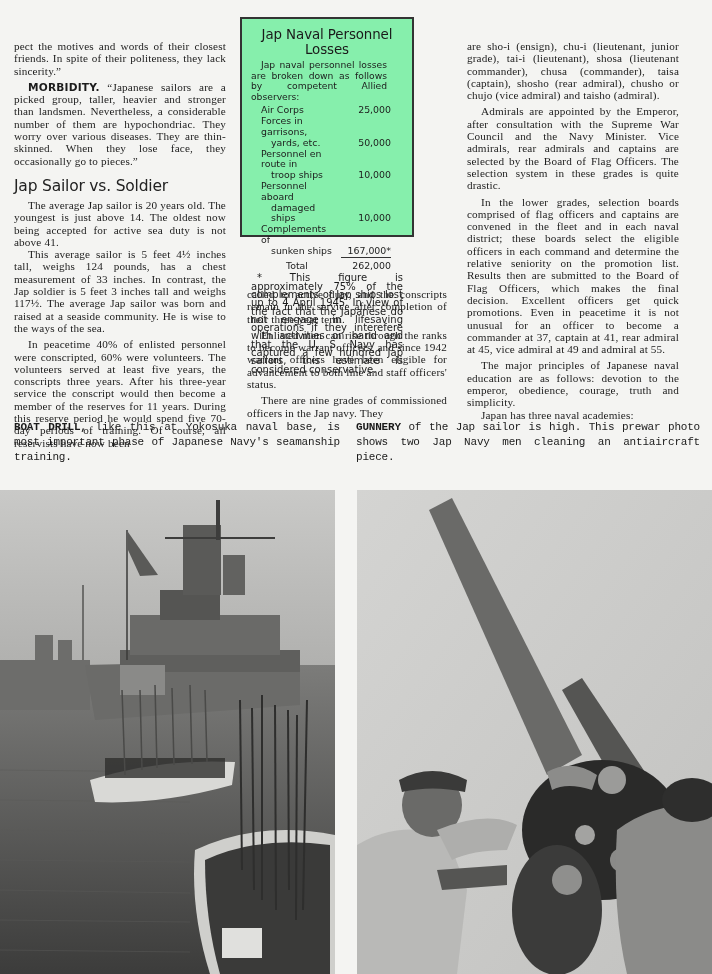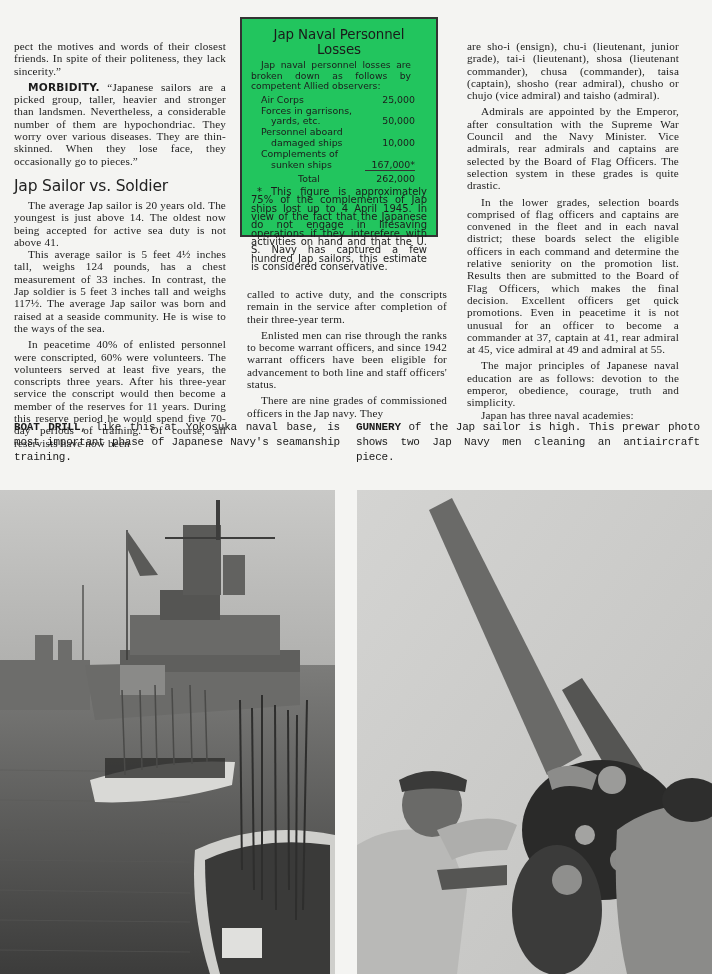--- a/index.html
+++ b/index.html
@@ -25,22 +25,22 @@
   .runin { font-family:"DejaVu Sans", "Liberation Sans", sans-serif; font-weight:bold; font-size:10.6px; letter-spacing:0.2px; }
 
   h2.subhead {
     font-family:"DejaVu Sans", "Liberation Sans", sans-serif;
     font-weight:normal; font-size:15.5px; line-height:18px;
     margin:10px 0 4px 0; letter-spacing:-0.2px; color:#222;
   }
 
   
   #losses-box {
-    position:absolute; left:240px; top:17px; width:198px; height:220px;
-    border:2px solid #333; background:#22c55e;
+    position:absolute; left:240px; top:17px; width:174px; height:220px;
+    border:2px solid #333; background:#86efac;
     font-family:"DejaVu Sans", "Liberation Sans", sans-serif;
     padding:8px 9px 6px 9px; box-sizing:border-box;
   }
   #losses-box h3 {
     margin:0 0 3px 0; font-weight:normal; font-size:13.4px; text-align:center;
     letter-spacing:-0.1px; color:#1a1a1a;
   }
   #losses-box .intro { font-size:9.2px; line-height:10.6px; text-align:justify; text-indent:10px; margin:0 16px 3px 0; }
   table.losses { width:100%; border-collapse:collapse; font-size:9.4px; line-height:10.8px; margin-left:10px; width:calc(100% - 22px); }
   table.losses td { padding:0; vertical-align:bottom; }
@@ -90,20 +90,27 @@
             <span style="display: block;">Air Corps</span>
           </td>
           <td class="num">25,000</td>
         </tr>
         <tr>
           <td class="cat">
             <span style="display: block;">Forces in garrisons,</span>
             <span class="indent">yards, etc.</span>
           </td>
           <td class="num">50,000</td>
+        </tr>
+        <tr>
+          <td class="cat">
+            <span style="display: block;">Personnel en route in</span>
+            <span class="indent">troop ships</span>
+          </td>
+          <td class="num">10,000</td>
         </tr>
         <tr>
           <td class="cat">
             <span style="display: block;">Personnel aboard</span>
             <span class="indent">damaged ships</span>
           </td>
           <td class="num">10,000</td>
         </tr>
         <tr>
           <td class="cat">

